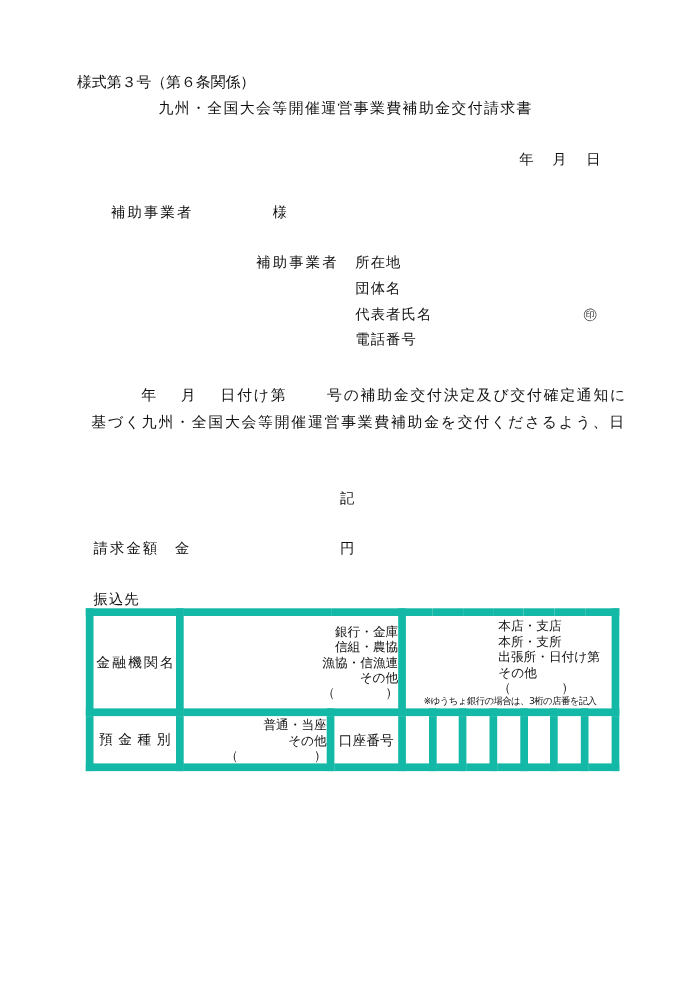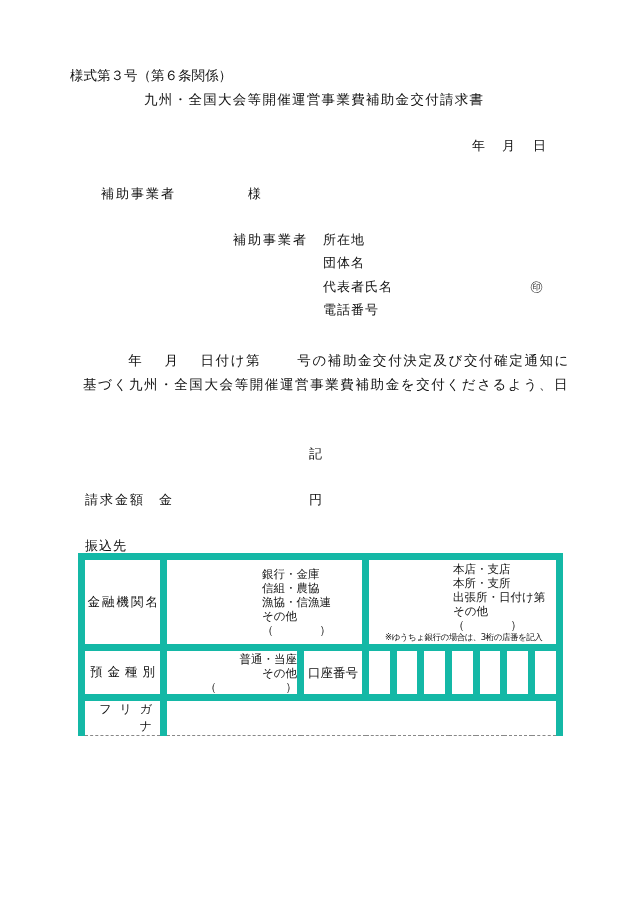--- a/index.html
+++ b/index.html
@@ -62,21 +62,21 @@
       <col style="width:27.7px">
       <col style="width:27.7px">
       <col style="width:27.7px">
     <col style="width:27.7px">
       <col style="width:27.7px">
       <col style="width:27.8px">
   </colgroup>
   <tbody>
       <tr style="height:85px;">
     <td class="lbl" style="letter-spacing:2px;">金融機関名</td>
-    <td colspan="2" style="padding-left:95px;">
+    <td colspan="2" style="padding-left:95px;text-align:right;">
       <div class="small">銀行・金庫</div>
       <div class="small">信組・農協</div>
       <div class="small">漁協・信漁連</div>
       <div class="small">その他（　　　　）</div>
     </td>
     <td colspan="7" style="vertical-align:top;padding-top:2px;">
       <div style="padding-left:84px;">
         <div class="small">本店・支店</div>
         <div class="small">本所・支所</div>
         <div class="small">出張所・日付け第</div>
@@ -93,18 +93,14 @@
     </td>
     <td class="small" style="text-align:center;">口座番号</td>
     <td></td>
     <td class="dash-l"></td>
     <td class="dash-l"></td>
     <td class="dash-l"></td>
     <td class="dash-l"></td>
     <td class="dash-l"></td>
     <td class="dash-l"></td>
   </tr>
-  <tr class="furi" style="height:17px;">
-    <td class="lbl" style="letter-spacing:8px;font-size:12px;">フリガナ</td>
-    <td colspan="9"></td>
-  </tr>
 </tbody>
   </table>
 
 </body></html>

